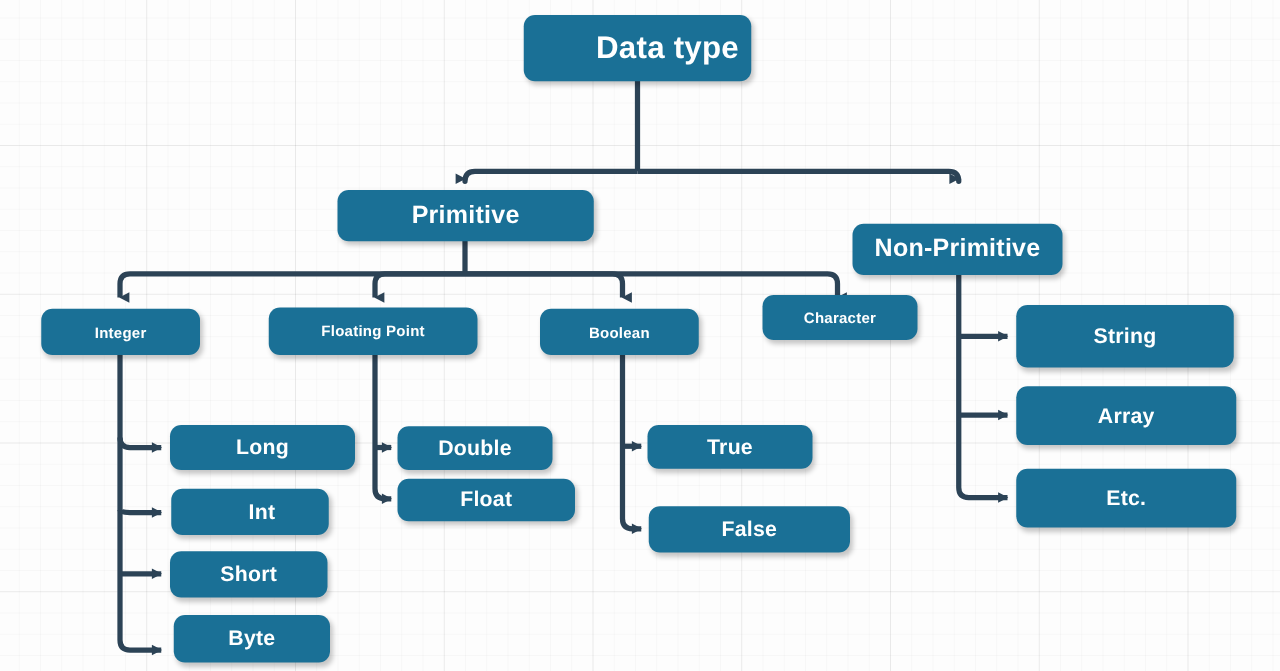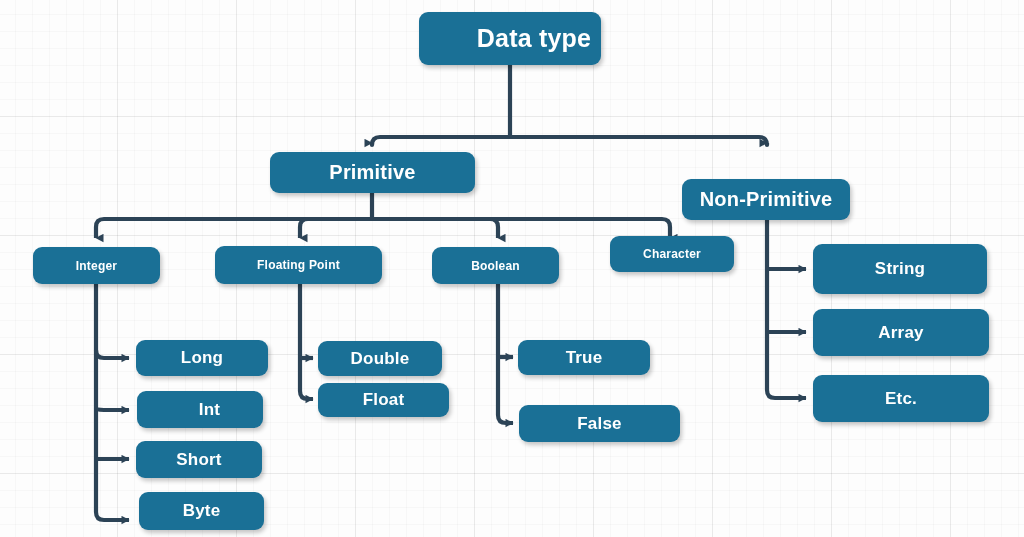--- a/index.html
+++ b/index.html
@@ -132,41 +132,41 @@
   </div>
 
   <div class="node n-l2" style="left:432px; top:247px; width:127px; height:37px;">
     <span>Boolean</span>
   </div>
 
   <div class="node n-l2" style="left:610px; top:236px; width:124px; height:36px;">
     <span>Character</span>
   </div>
 
-  <div class="node n-leaf" style="left:136px; top:340px; width:132px; height:36px;">
+  <div class="node n-leaf" style="left:136px; top:340px; width:148px; height:36px;">
     <span>Long</span>
   </div>
 
   <div class="node n-leaf" style="left:137px; top:391px; width:126px; height:37px;padding-left:19px;">
     <span>Int</span>
   </div>
 
   <div class="node n-leaf" style="left:136px; top:441px; width:126px; height:37px;">
     <span>Short</span>
   </div>
 
   <div class="node n-leaf" style="left:139px; top:492px; width:125px; height:38px;">
     <span>Byte</span>
   </div>
 
   <div class="node n-leaf" style="left:318px; top:341px; width:124px; height:35px;">
     <span>Double</span>
   </div>
 
-  <div class="node n-leaf" style="left:318px; top:383px; width:131px; height:34px;">
+  <div class="node n-leaf" style="left:318px; top:383px; width:142px; height:34px;">
     <span>Float</span>
   </div>
 
   <div class="node n-leaf" style="left:518px; top:340px; width:132px; height:35px;">
     <span>True</span>
   </div>
 
   <div class="node n-leaf" style="left:519px; top:405px; width:161px; height:37px;">
     <span>False</span>
   </div>

